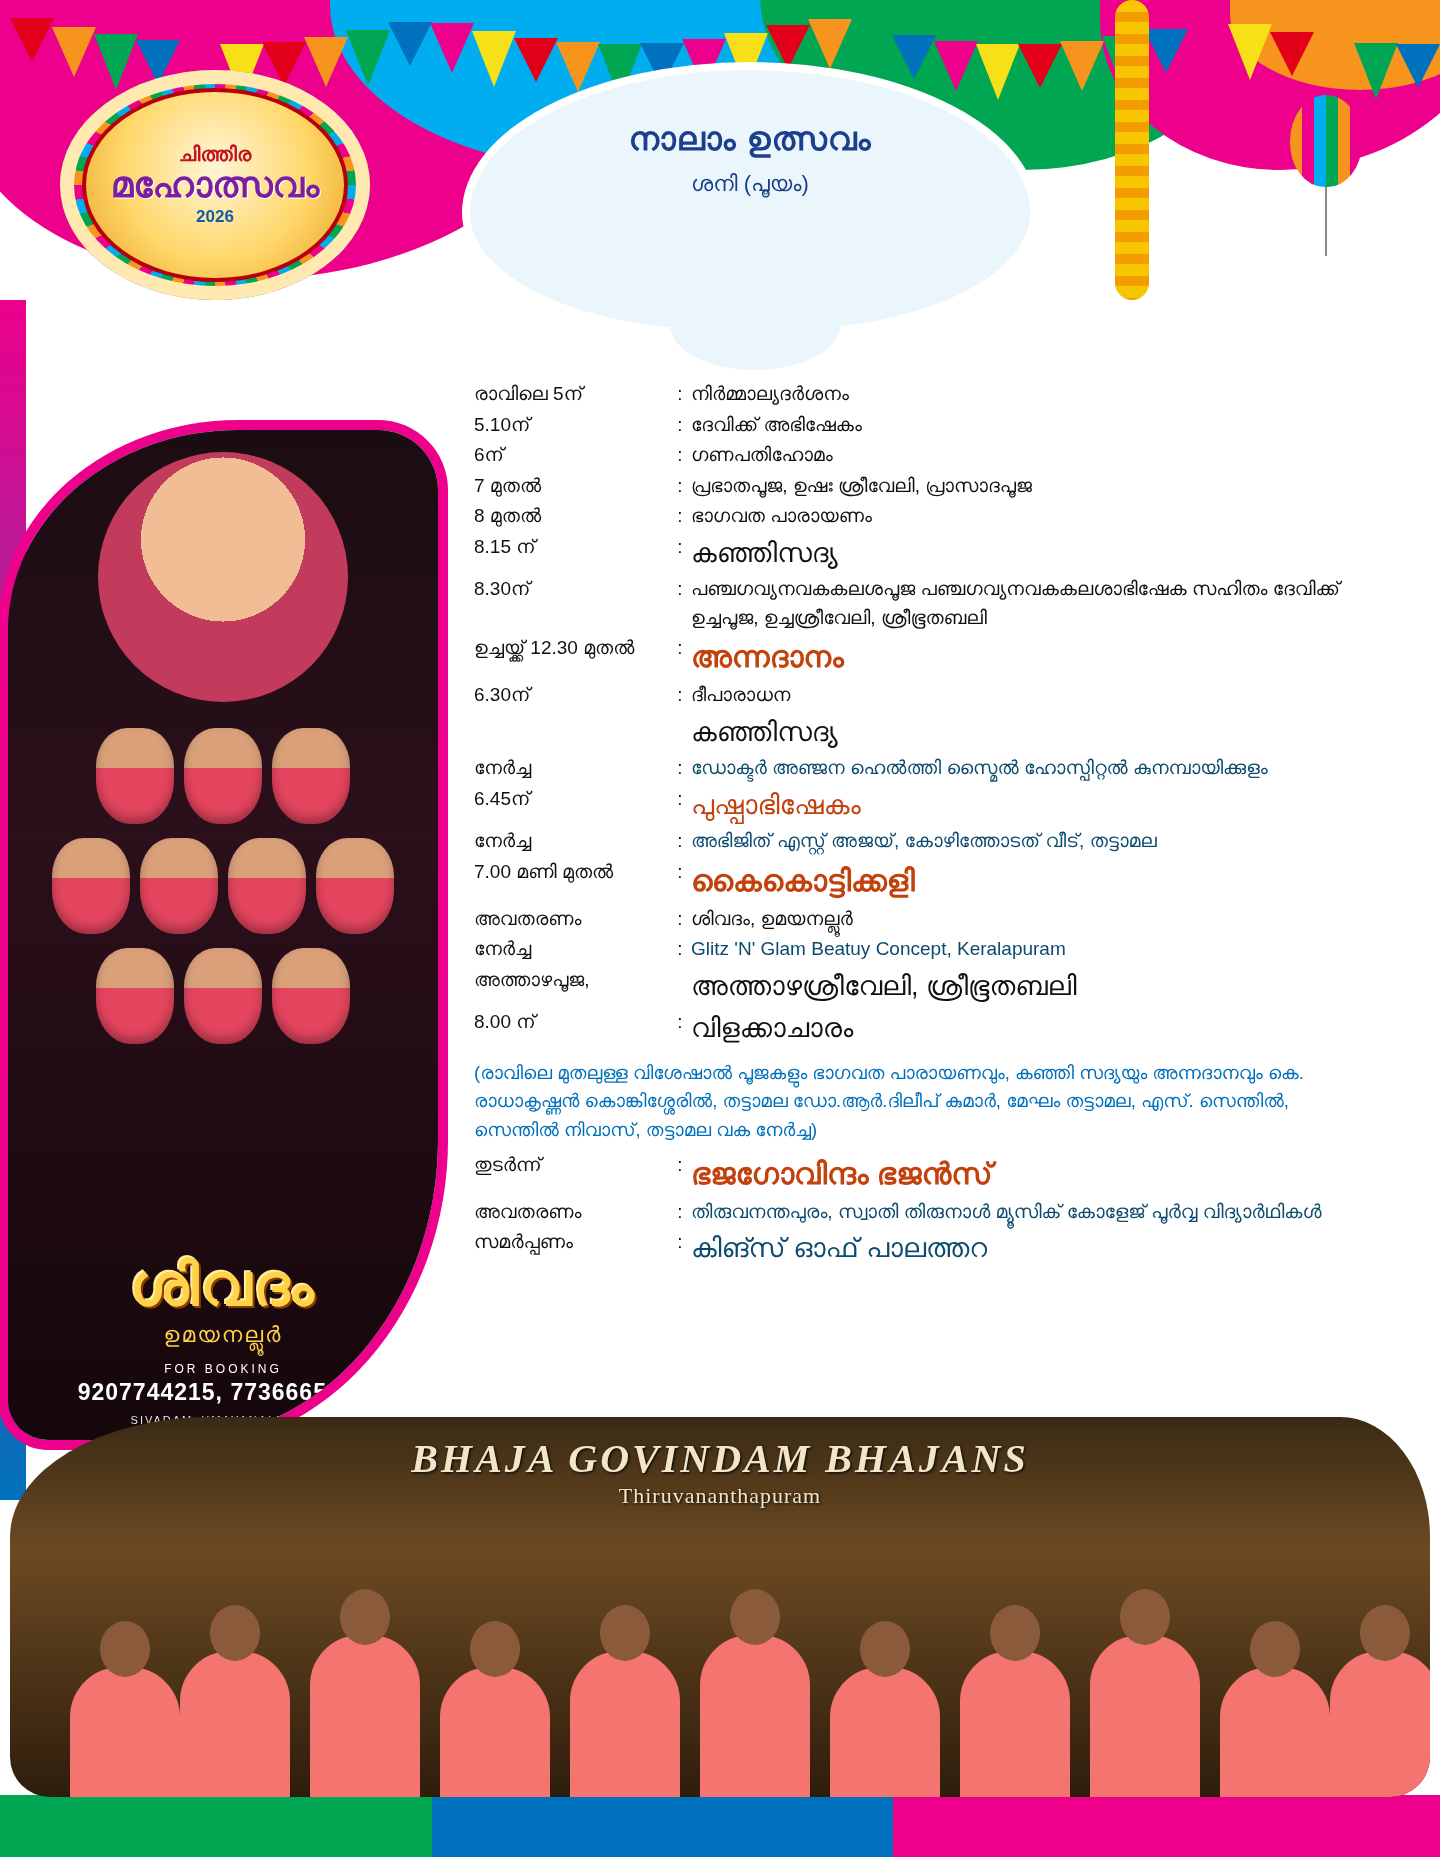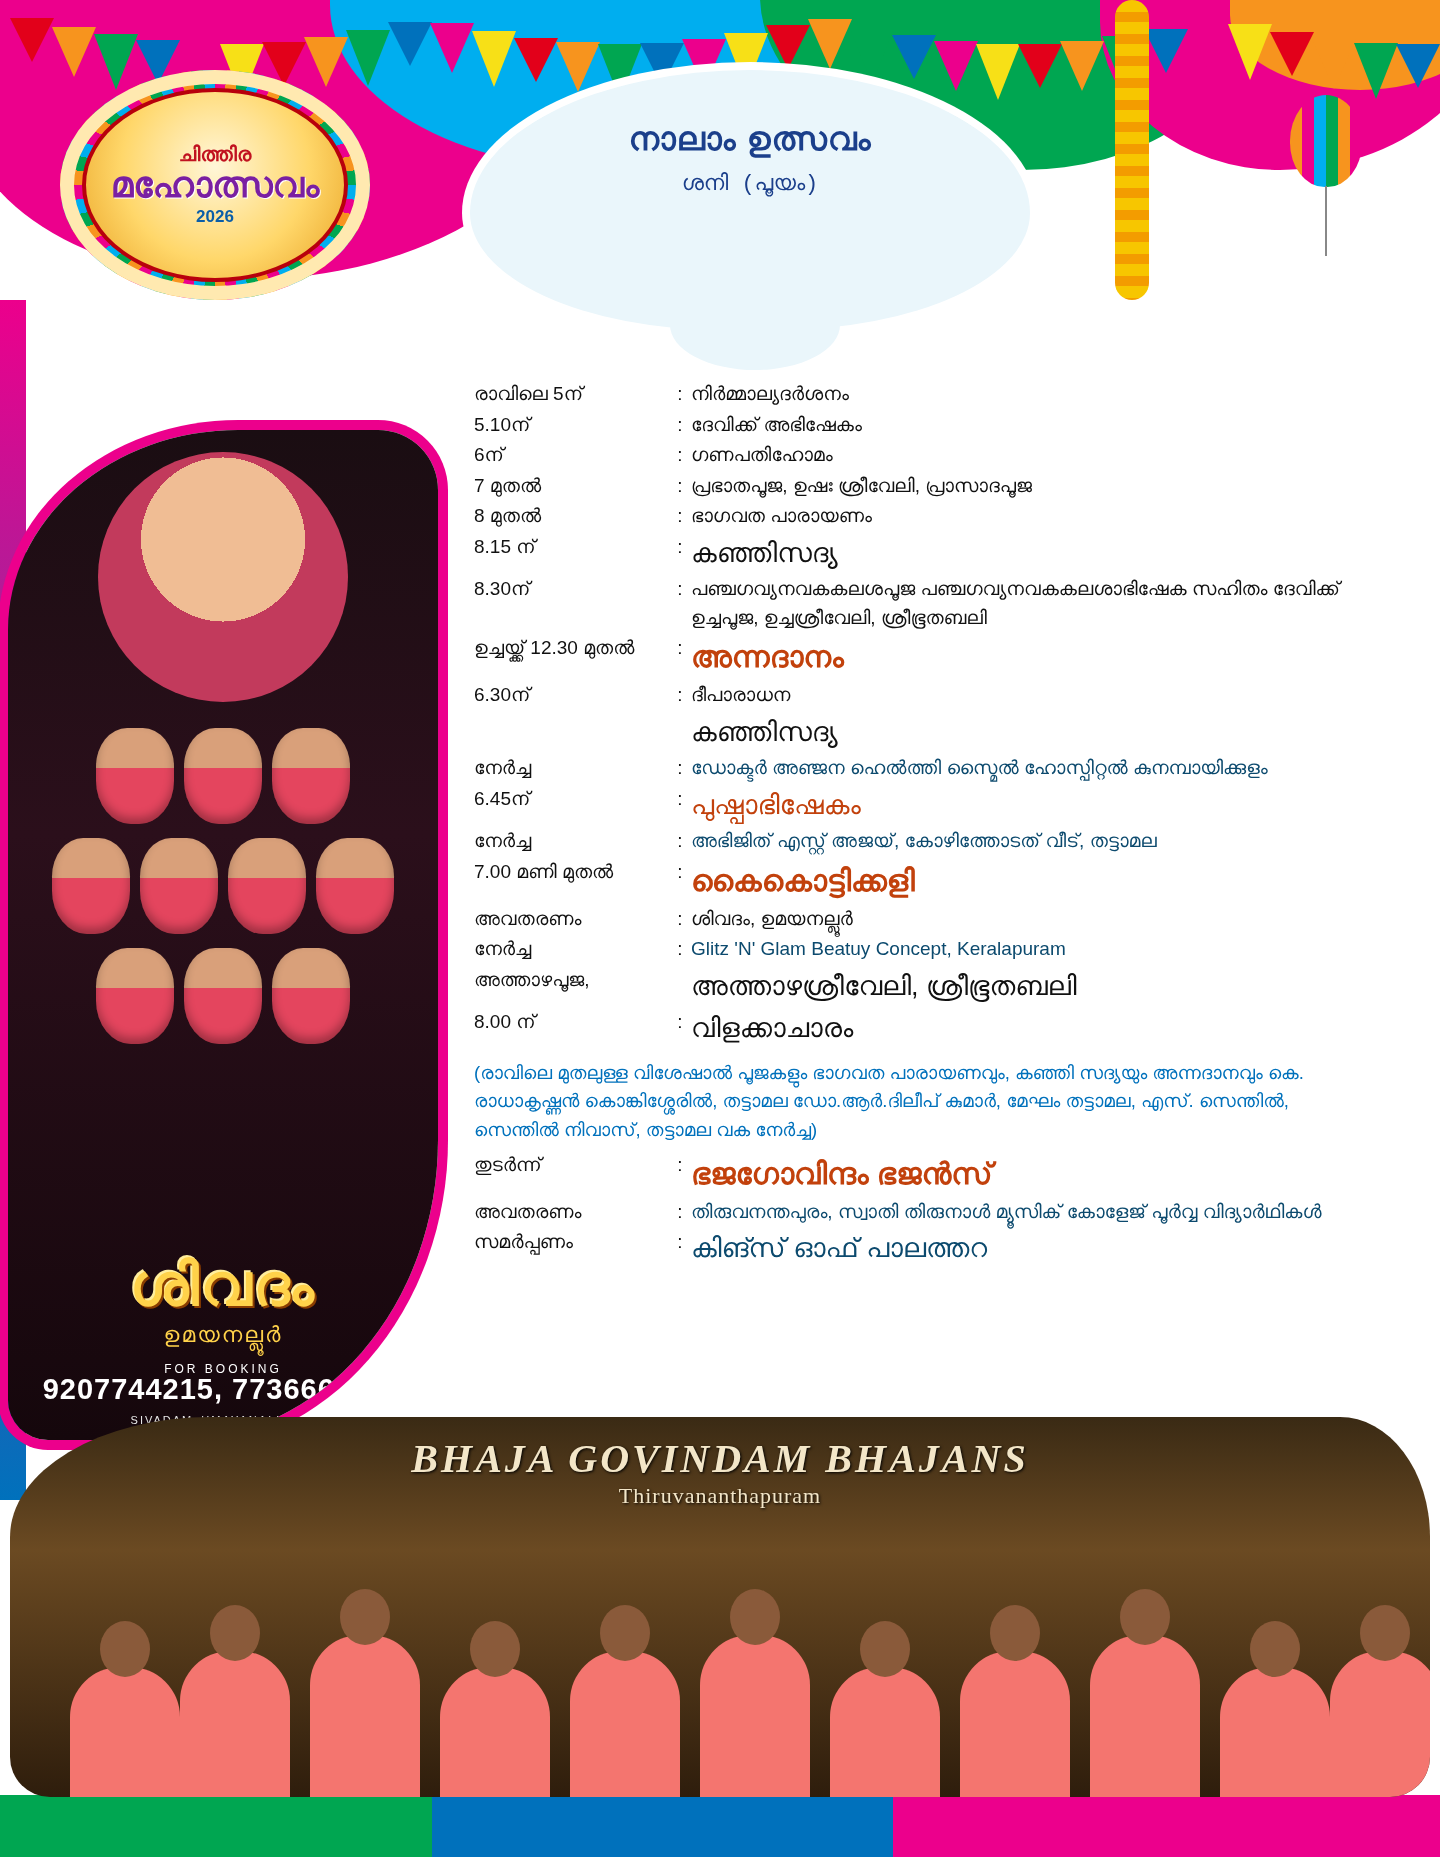--- a/index.html
+++ b/index.html
@@ -62,21 +62,21 @@
     position:absolute; left:470px; top:120px; width:560px;
     text-align:center; z-index:6;
   }
   .hdr-title {
     font-size:33px; color:#1b3f8b; font-weight:bold; letter-spacing:1px;
   }
   .hdr-sub {
     margin-top:14px; font-size:21px; color:#1b3f8b;
   }
   .hdr-sep { color:#ec008c; font-weight:bold; padding:0 8px; }
-  .hdr-sub2 { margin-top:12px; font-size:22px; color:#1b3f8b;font-family:Liberation Mono, monospace; }
+  .hdr-sub2 { margin-top:12px; font-size:22px; color:#1b3f8b; }
 
   
   .logo {
     position:absolute; left:60px; top:70px; width:310px; height:230px; z-index:7;
   }
   .logo-ring {
     position:absolute; inset:0;
     background:
       repeating-conic-gradient(#ec008c 0 6deg, #f7941e 6deg 12deg, #00a651 12deg 18deg, #00aeef 18deg 24deg);
     border-radius:50%;
@@ -143,21 +143,21 @@
   .pp-sub {
     position:absolute; left:0; bottom:92px; width:100%; text-align:center;
     font-size:22px; color:#ffd24a; letter-spacing:2px;
   }
   .pp-booking {
     position:absolute; left:0; bottom:64px; width:100%; text-align:center;
     font-size:12px; color:#ffffff; letter-spacing:3px;
   }
   .pp-phone {
     position:absolute; left:0; bottom:34px; width:100%; text-align:center;
-    font-size:29px; color:#ffffff; font-weight:bold; letter-spacing:1px;
+    font-size:23px; color:#ffffff; font-weight:bold; letter-spacing:1px;
   }
   .pp-insta {
     position:absolute; left:0; bottom:14px; width:100%; text-align:center;
     font-size:11px; color:#e8e8e8; letter-spacing:2px;
   }
 
   
   .schedule {
     position:absolute; left:474px; top:380px; width:930px; z-index:3;
   }

